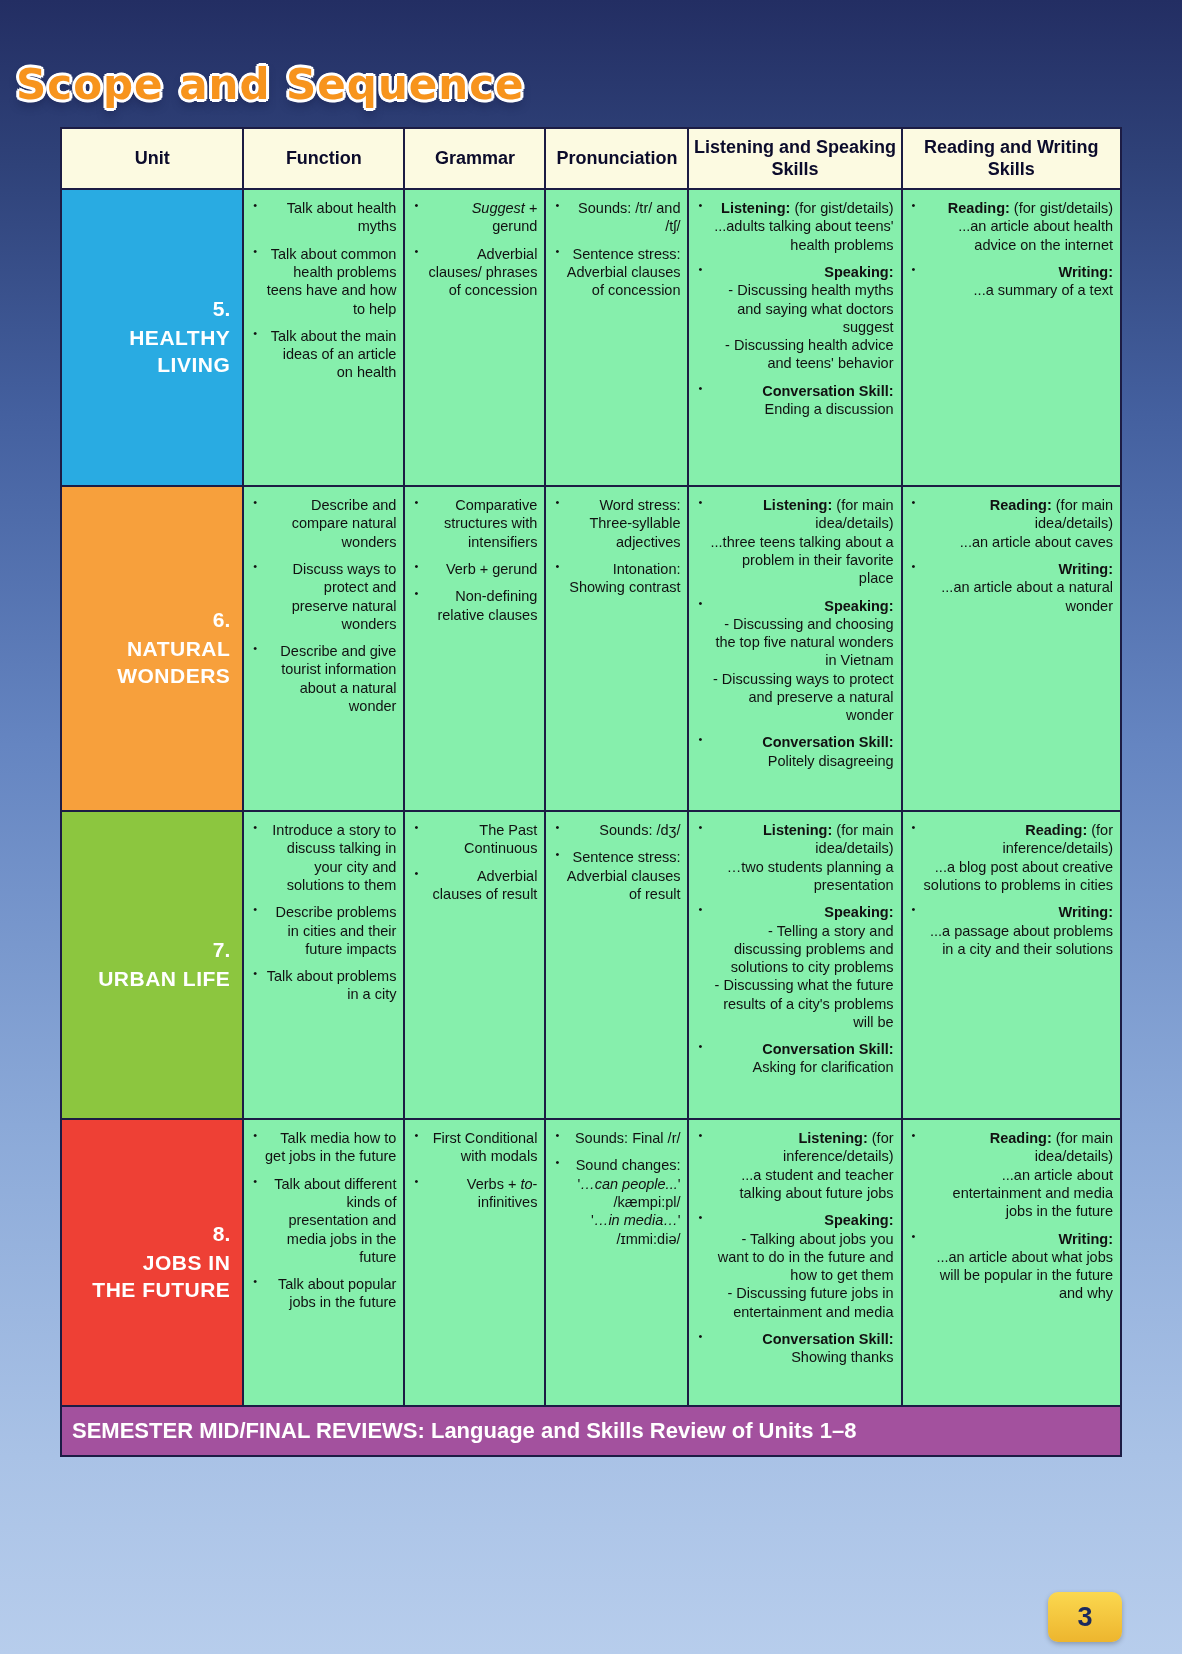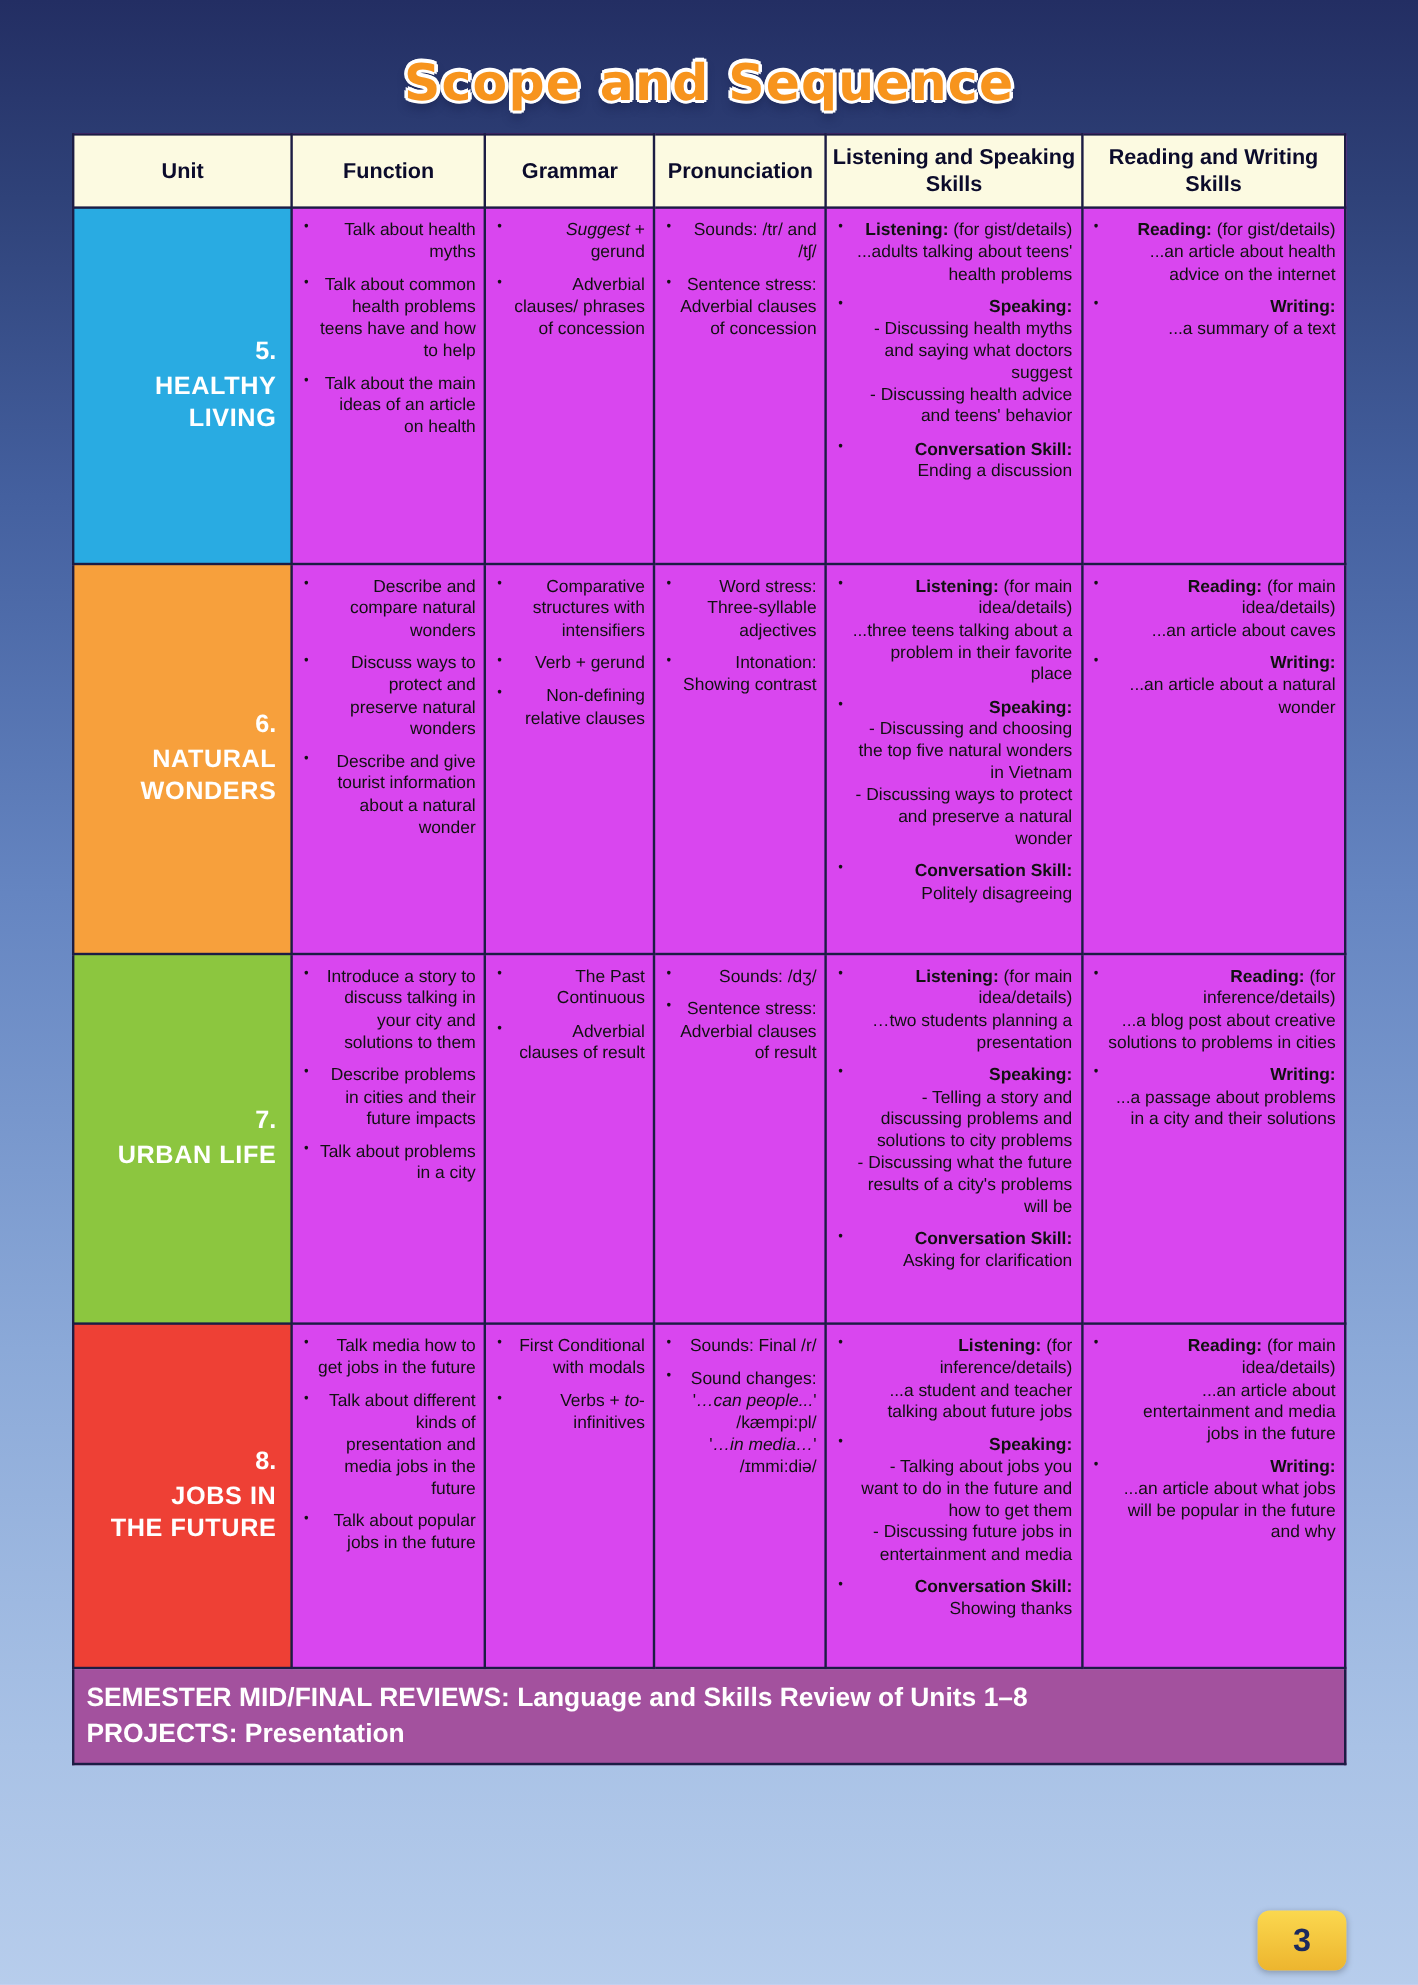--- a/index.html
+++ b/index.html
@@ -2,30 +2,30 @@
 <html><head>
 <meta charset="utf-8">
 <style>
   html,body{margin:0;padding:0;}
   body{
     width:1182px;height:1654px;position:relative;overflow:hidden;
     font-family:"Liberation Sans",sans-serif;
     background:linear-gradient(180deg,#232e63 0%,#2f4279 10%,#44609f 25%,#6585c1 45%,#8ba9d8 68%,#a9c2e6 88%,#b7cdec 100%);
   }
   .title{
-    margin:0;padding-top:44px;text-align:center;
+    margin:16px;padding-top:44px;
     font-family:"DejaVu Sans",sans-serif;
     font-size:42px;font-weight:bold;letter-spacing:1px;color:#f7941d;
     text-shadow:
       -2px -2px 0 #fff, 2px -2px 0 #fff, -2px 2px 0 #fff, 2px 2px 0 #fff,
       0 -3px 0 #fff, 0 3px 0 #fff, -3px 0 0 #fff, 3px 0 0 #fff,
       0 6px 8px rgba(20,28,70,.55);
   }
   .content{width:1062px;margin:18px auto 0;}
-  table{width:100%;border-collapse:collapse;background:#d946ef;table-layout:fixed;}
+  table{width:100%;border-collapse:collapse;background:#86efac;table-layout:fixed;}
   th,td{border:2px solid #1c1c44;vertical-align:top;text-align:right;}
   thead th{
     background:#fcfae1;color:#0b0b2b;font-size:18px;font-weight:bold;
     text-align:center;vertical-align:middle;padding:8px 4px;line-height:1.2;height:56px;box-sizing:border-box;
   }
   td.cell{padding:9px 7px 9px 9px;font-size:14.5px;line-height:1.26;color:#111;}
   td.cell ul{list-style:none;margin:0;padding:0;}
   td.cell li{position:relative;padding-left:11px;margin:0 0 9px 0;}
   td.cell li:last-child{margin-bottom:0;}
   td.cell li::before{content:"\2022";position:absolute;left:0;top:0;font-size:11px;}
@@ -231,20 +231,19 @@
                 <li><b>Reading:</b> (for main idea/details)<br>...an article about entertainment and media jobs in the future</li>
                 <li><b>Writing:</b><br>...an article about what jobs will be popular in the future and why</li>
               </ul>
             </td>
           </tr>
         </tbody>
     </table>
 
     <div class="footer-banner" style="background: rgb(163, 81, 158);">
       <div>SEMESTER MID/FINAL REVIEWS: Language and Skills Review of Units 1–8</div>
-      <div>PROJECTS: Presentation</div>
     </div>
   </div>
 
   <div class="page-number-tab">
     <span>3</span>
   </div>
 </div>
 
 </body></html>

